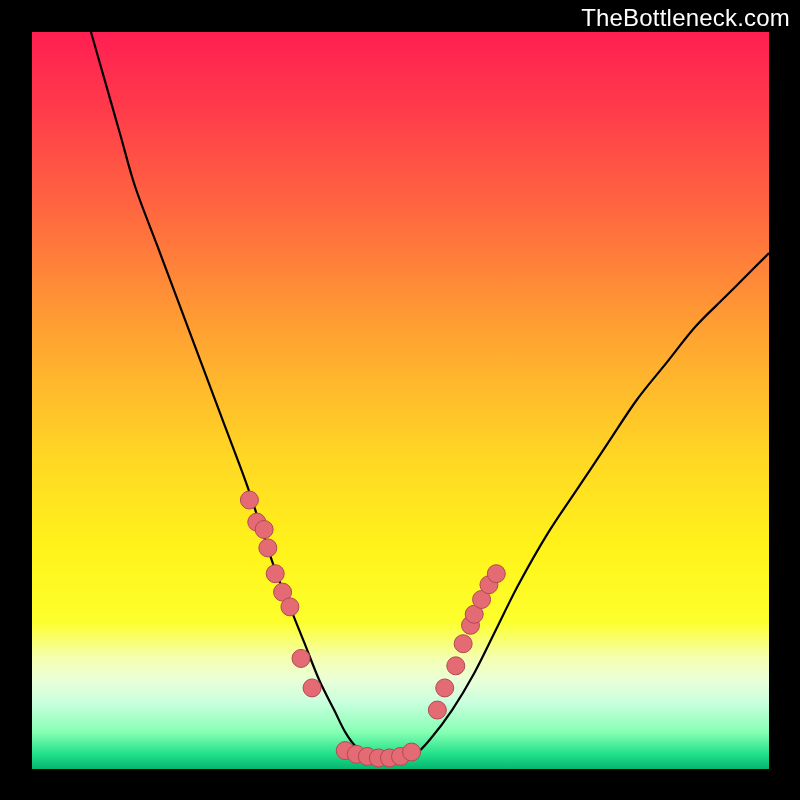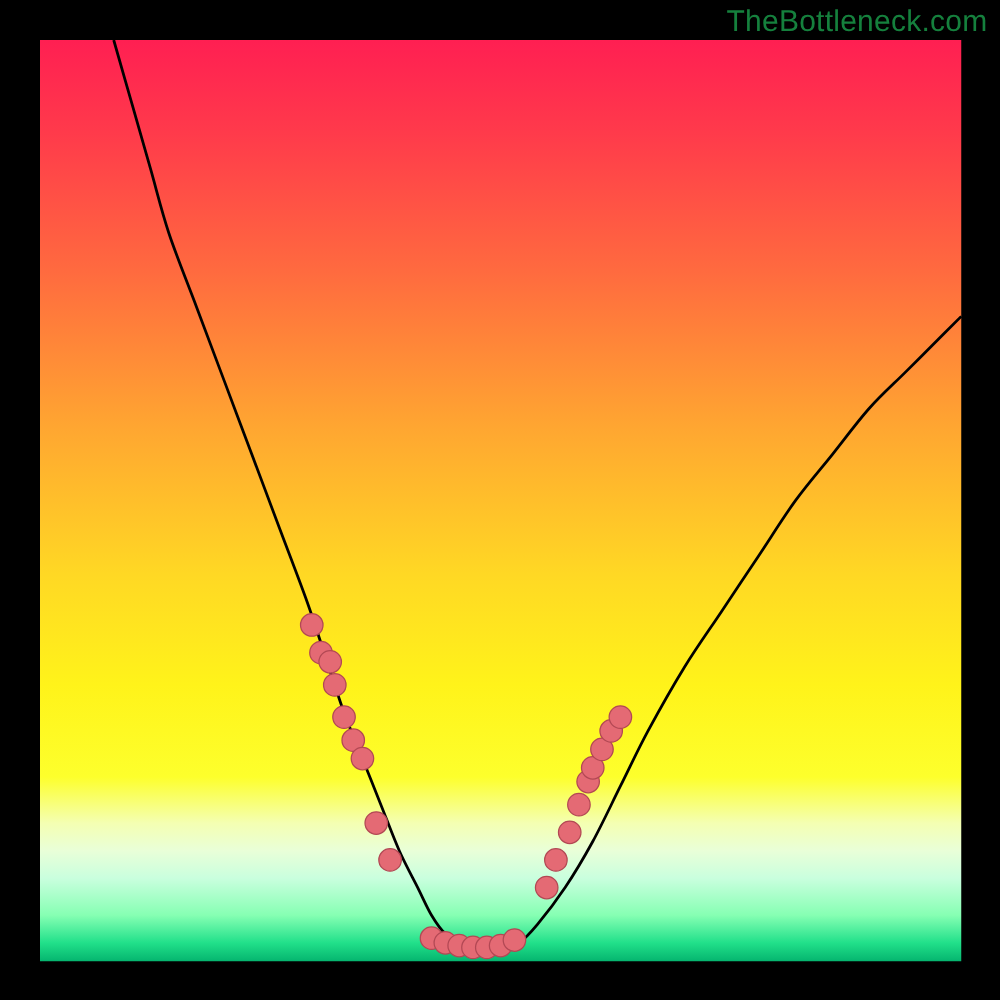--- a/index.html
+++ b/index.html
@@ -40,21 +40,21 @@
       #c9ffde 91%,
       #86ffb3 95%,
       #21e08a 98%,
       #05b56f 100%
     );
   }
   .watermark {
     position: absolute;
     top: 4px;
     right: 10px;
-    color: #15803d;
+    color: #ffffff;
     font-size: 24px;
     font-weight: 500;
     letter-spacing: 0.2px;
     user-select: none;
   }
   svg.curve {
     position: absolute;
     top: 0;
     left: 0;
     width: 737px;

